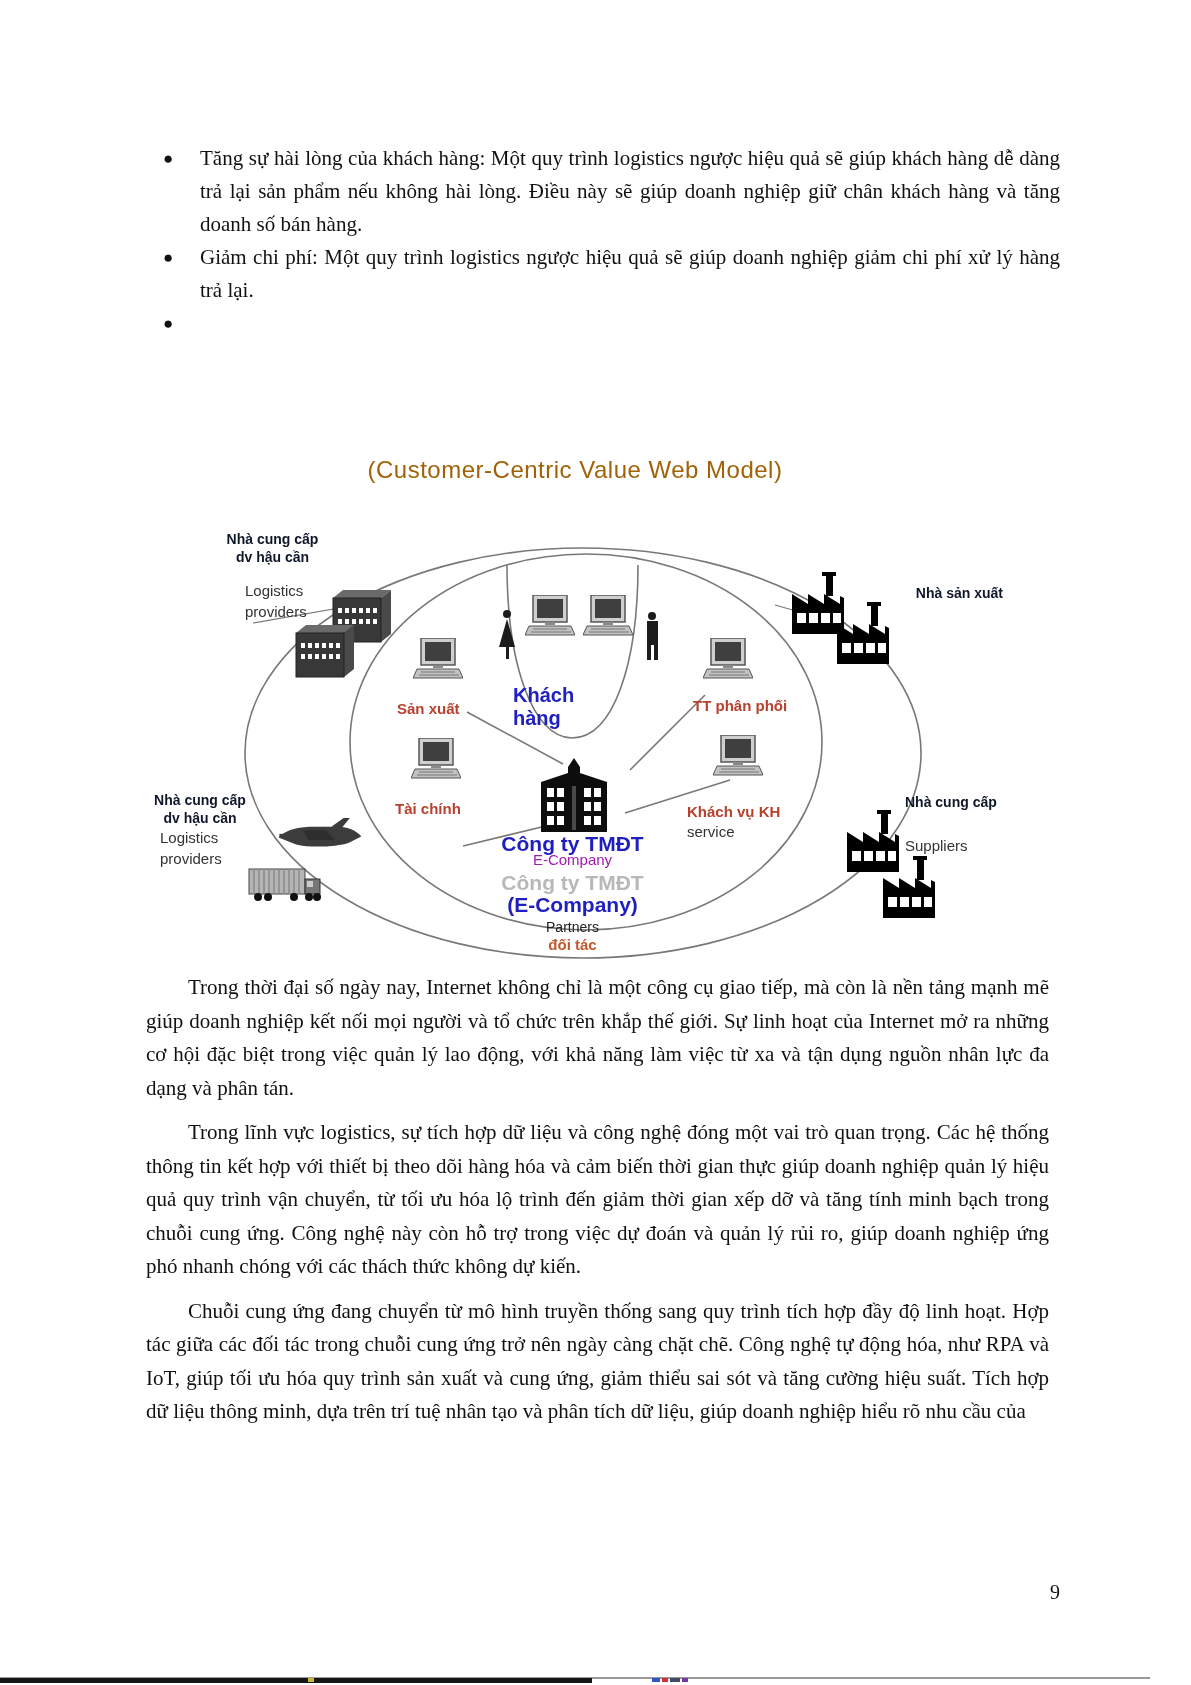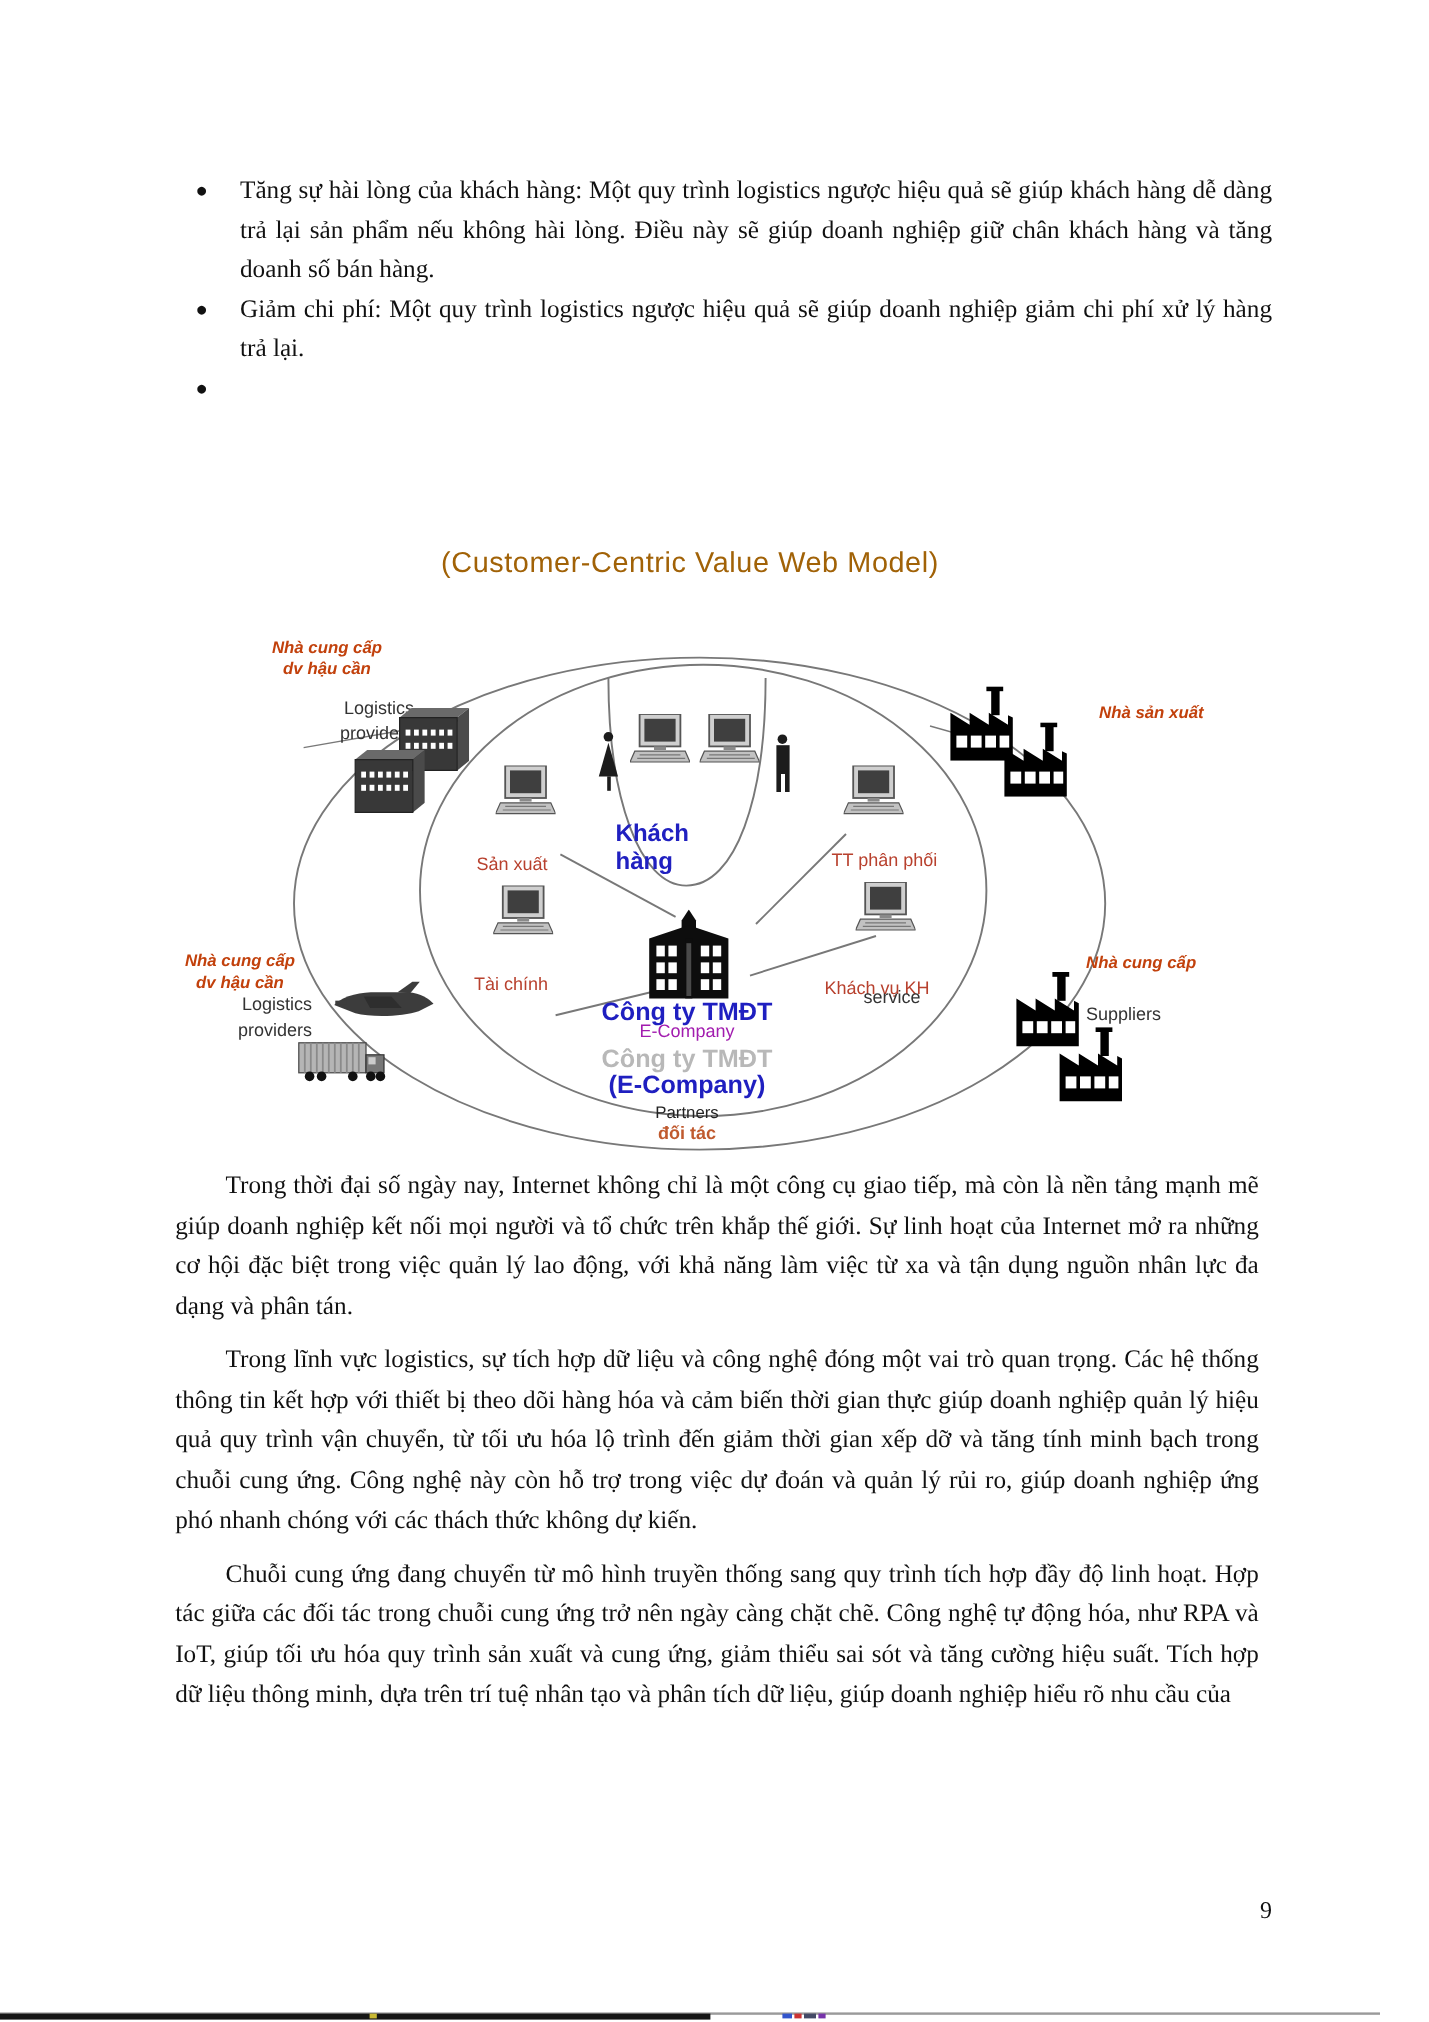--- a/index.html
+++ b/index.html
@@ -21,23 +21,23 @@
   .paras p{margin:11px;font-size:21px;line-height:33.5px;text-align:justify;text-indent:42px;}
   .page-number{position:absolute;left:135px;top:1581px;width:925px;text-align:right;font-size:20px;}
   
   .diagram{
     position:absolute;left:135px;top:450px;width:880px;height:510px;
     font-family:"Liberation Sans", sans-serif;
   }
   .diagram .arcs{position:absolute;left:0;top:0;}
   .dg-title{position:absolute;left:0;top:6px;width:880px;text-align:center;
     font-size:24px;color:#a16207;letter-spacing:0.5px;}
-  .lbl-red{color:#c2410c;font-weight:bold;font-size:14px;line-height:18px;text-align:center;font-style:italic;}
-  .lbl-black{color:#333;font-size:15px;line-height:21px;text-align:right;}
-  .lbl-node{position:absolute;color:#b8412e;font-weight:normal;font-size:15px;white-space:nowrap;margin-top:12px;}
+  .lbl-red{color:#0f172a;font-weight:bold;font-size:14px;line-height:18px;text-align:center;}
+  .lbl-black{color:#333;font-size:15px;line-height:21px;text-align:left;}
+  .lbl-node{position:absolute;color:#b8412e;font-weight:bold;font-size:15px;white-space:nowrap;}
   .pos{position:absolute;}
   .khach{color:#2020c0;font-weight:bold;font-size:20px;line-height:23px;}
   .company-block{position:absolute;left:340px;top:383px;width:195px;text-align:center;}
   .c-blue{color:#1f1fc0;font-weight:bold;font-size:21px;line-height:22px;}
   .c-en{color:#a21caf;font-size:15px;line-height:16px;margin-top:-3px;}
   .c-gray{color:#b8b8b8;font-weight:bold;font-size:21px;line-height:23px;margin-top:3px;}
   .c-partners{color:#222;font-size:14px;line-height:17px;margin-top:3px;}
   .c-doitac{color:#c05a2e;font-weight:bold;font-size:15px;line-height:17px;}
   
   .person{position:absolute;width:18px;}

